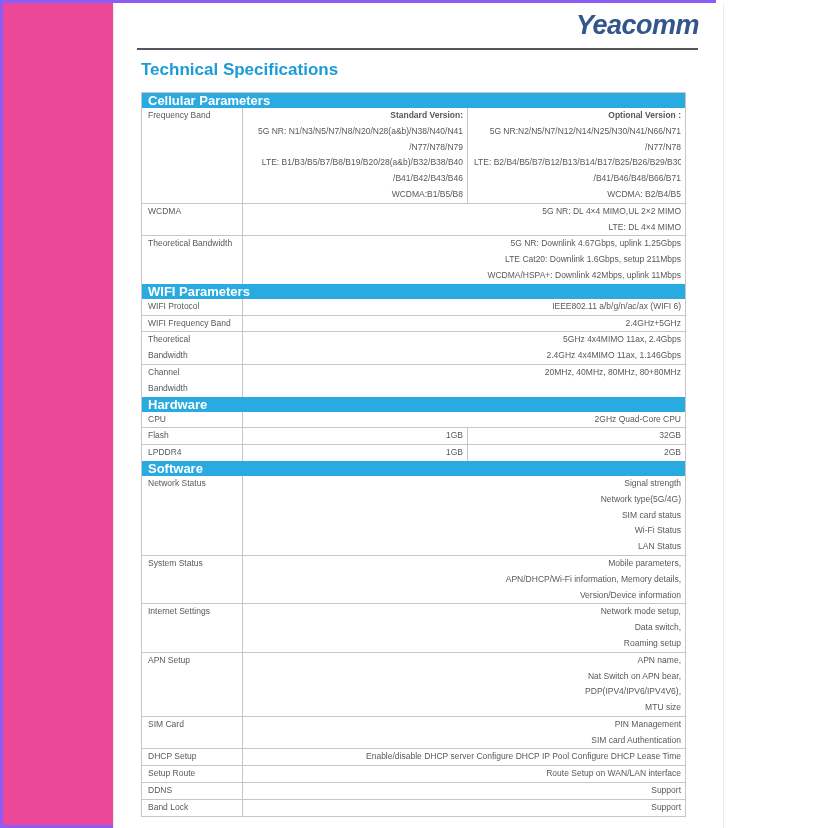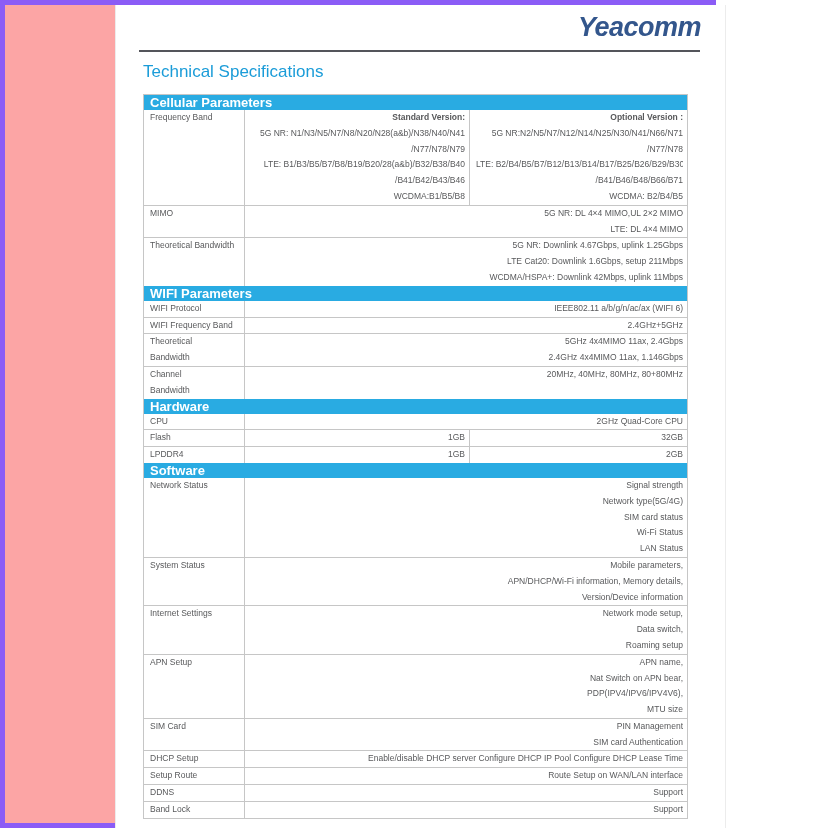--- a/index.html
+++ b/index.html
@@ -5,43 +5,43 @@
   * { margin: 0; padding: 0; box-sizing: border-box; }
   html, body { background: #ffffff; }
   body {
     width: 828px; height: 828px;
     font-family: "Liberation Sans", "DejaVu Sans", sans-serif;
     position: relative; overflow: hidden;
   }
   .canvas {
     position: absolute; left: 0; top: 0;
     width: 716px; height: 828px;
-    background: #fca5a5;
-    border: 5px solid #8b5cf6;
+    background: #ec4899;
+    border: 3px solid #8b5cf6;
   }
   .page {
     position: absolute; left: 110px; top: 0;
     width: 611px; height: 828px;
     background: #ffffff;
     border-left: 1px solid #ececec;
     border-right: 1px solid #ececec;
   }
   .brand {
     position: absolute; top: 7px; right: 24px;
     font-size: 27px; font-weight: bold; font-style: italic;
     letter-spacing: -0.5px;
     color: #33568C;
   }
   .brand-rule {
     position: absolute; top: 45px; left: 23px; right: 25px;
     height: 2px; background: #54555B;
   }
   .title {
     position: absolute; top: 57px; left: 27px;
-    font-size: 17px; font-weight: normal;
+    font-size: 17px; font-weight: bold;
     color: #1B9CD8;
   }
   .spec-table {
     position: absolute; top: 89px; left: 27px;
     width: 545px;
     border: 1px solid #C6C6C6;
     color: #58595B;
     font-size: 8.5px;
   }
   .section-bar {
@@ -95,21 +95,21 @@
               <div class="line">5G NR:N2/N5/N7/N12/N14/N25/N30/N41/N66/N71</div>
               <div class="line">/N77/N78</div>
               <div class="line">LTE: B2/B4/B5/B7/B12/B13/B14/B17/B25/B26/B29/B30</div>
               <div class="line">/B41/B46/B48/B66/B71</div>
               <div class="line">WCDMA: B2/B4/B5</div>
             </div>
           </div>
         </div>
         <div class="spec-row">
           <div class="label-cell">
-            <div class="line">MIMO</div>
+            <div class="line">WCDMA</div>
           </div>
           <div class="value-cells">
             <div class="value-cell">
               <div class="line">5G NR: DL 4×4 MIMO,UL 2×2 MIMO</div>
               <div class="line">LTE: DL 4×4 MIMO</div>
             </div>
           </div>
         </div>
         <div class="spec-row">
           <div class="label-cell">

